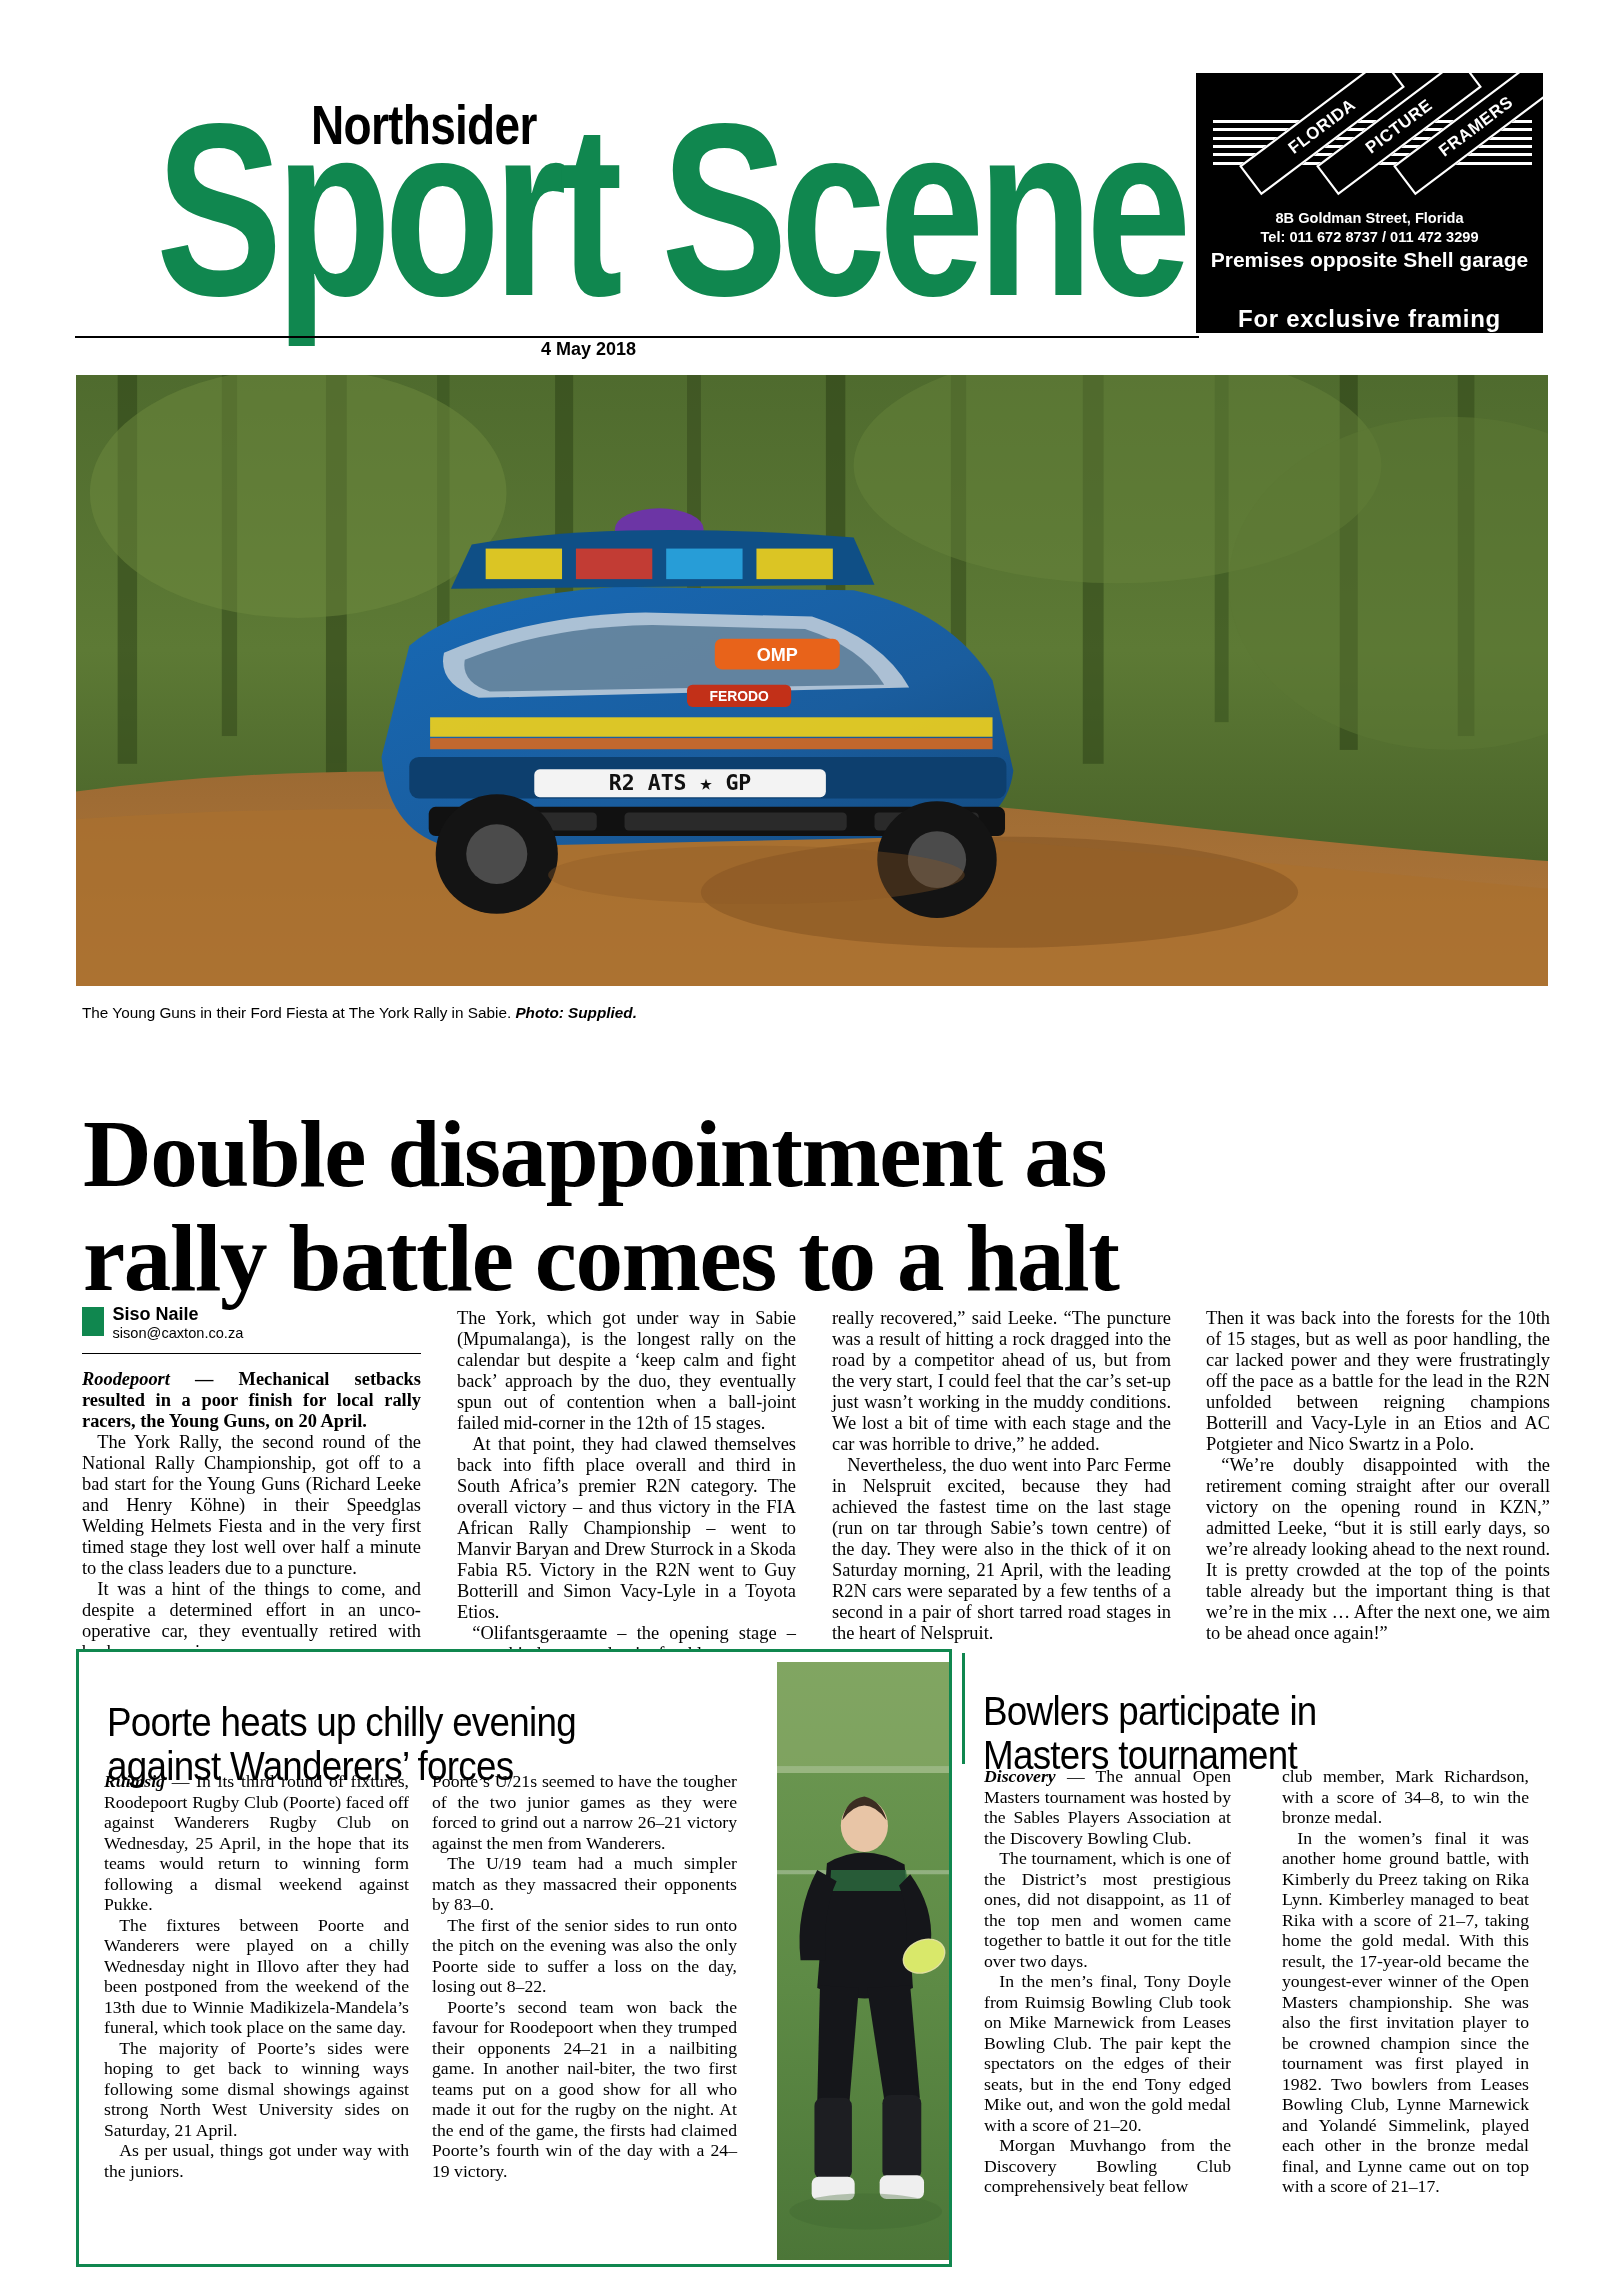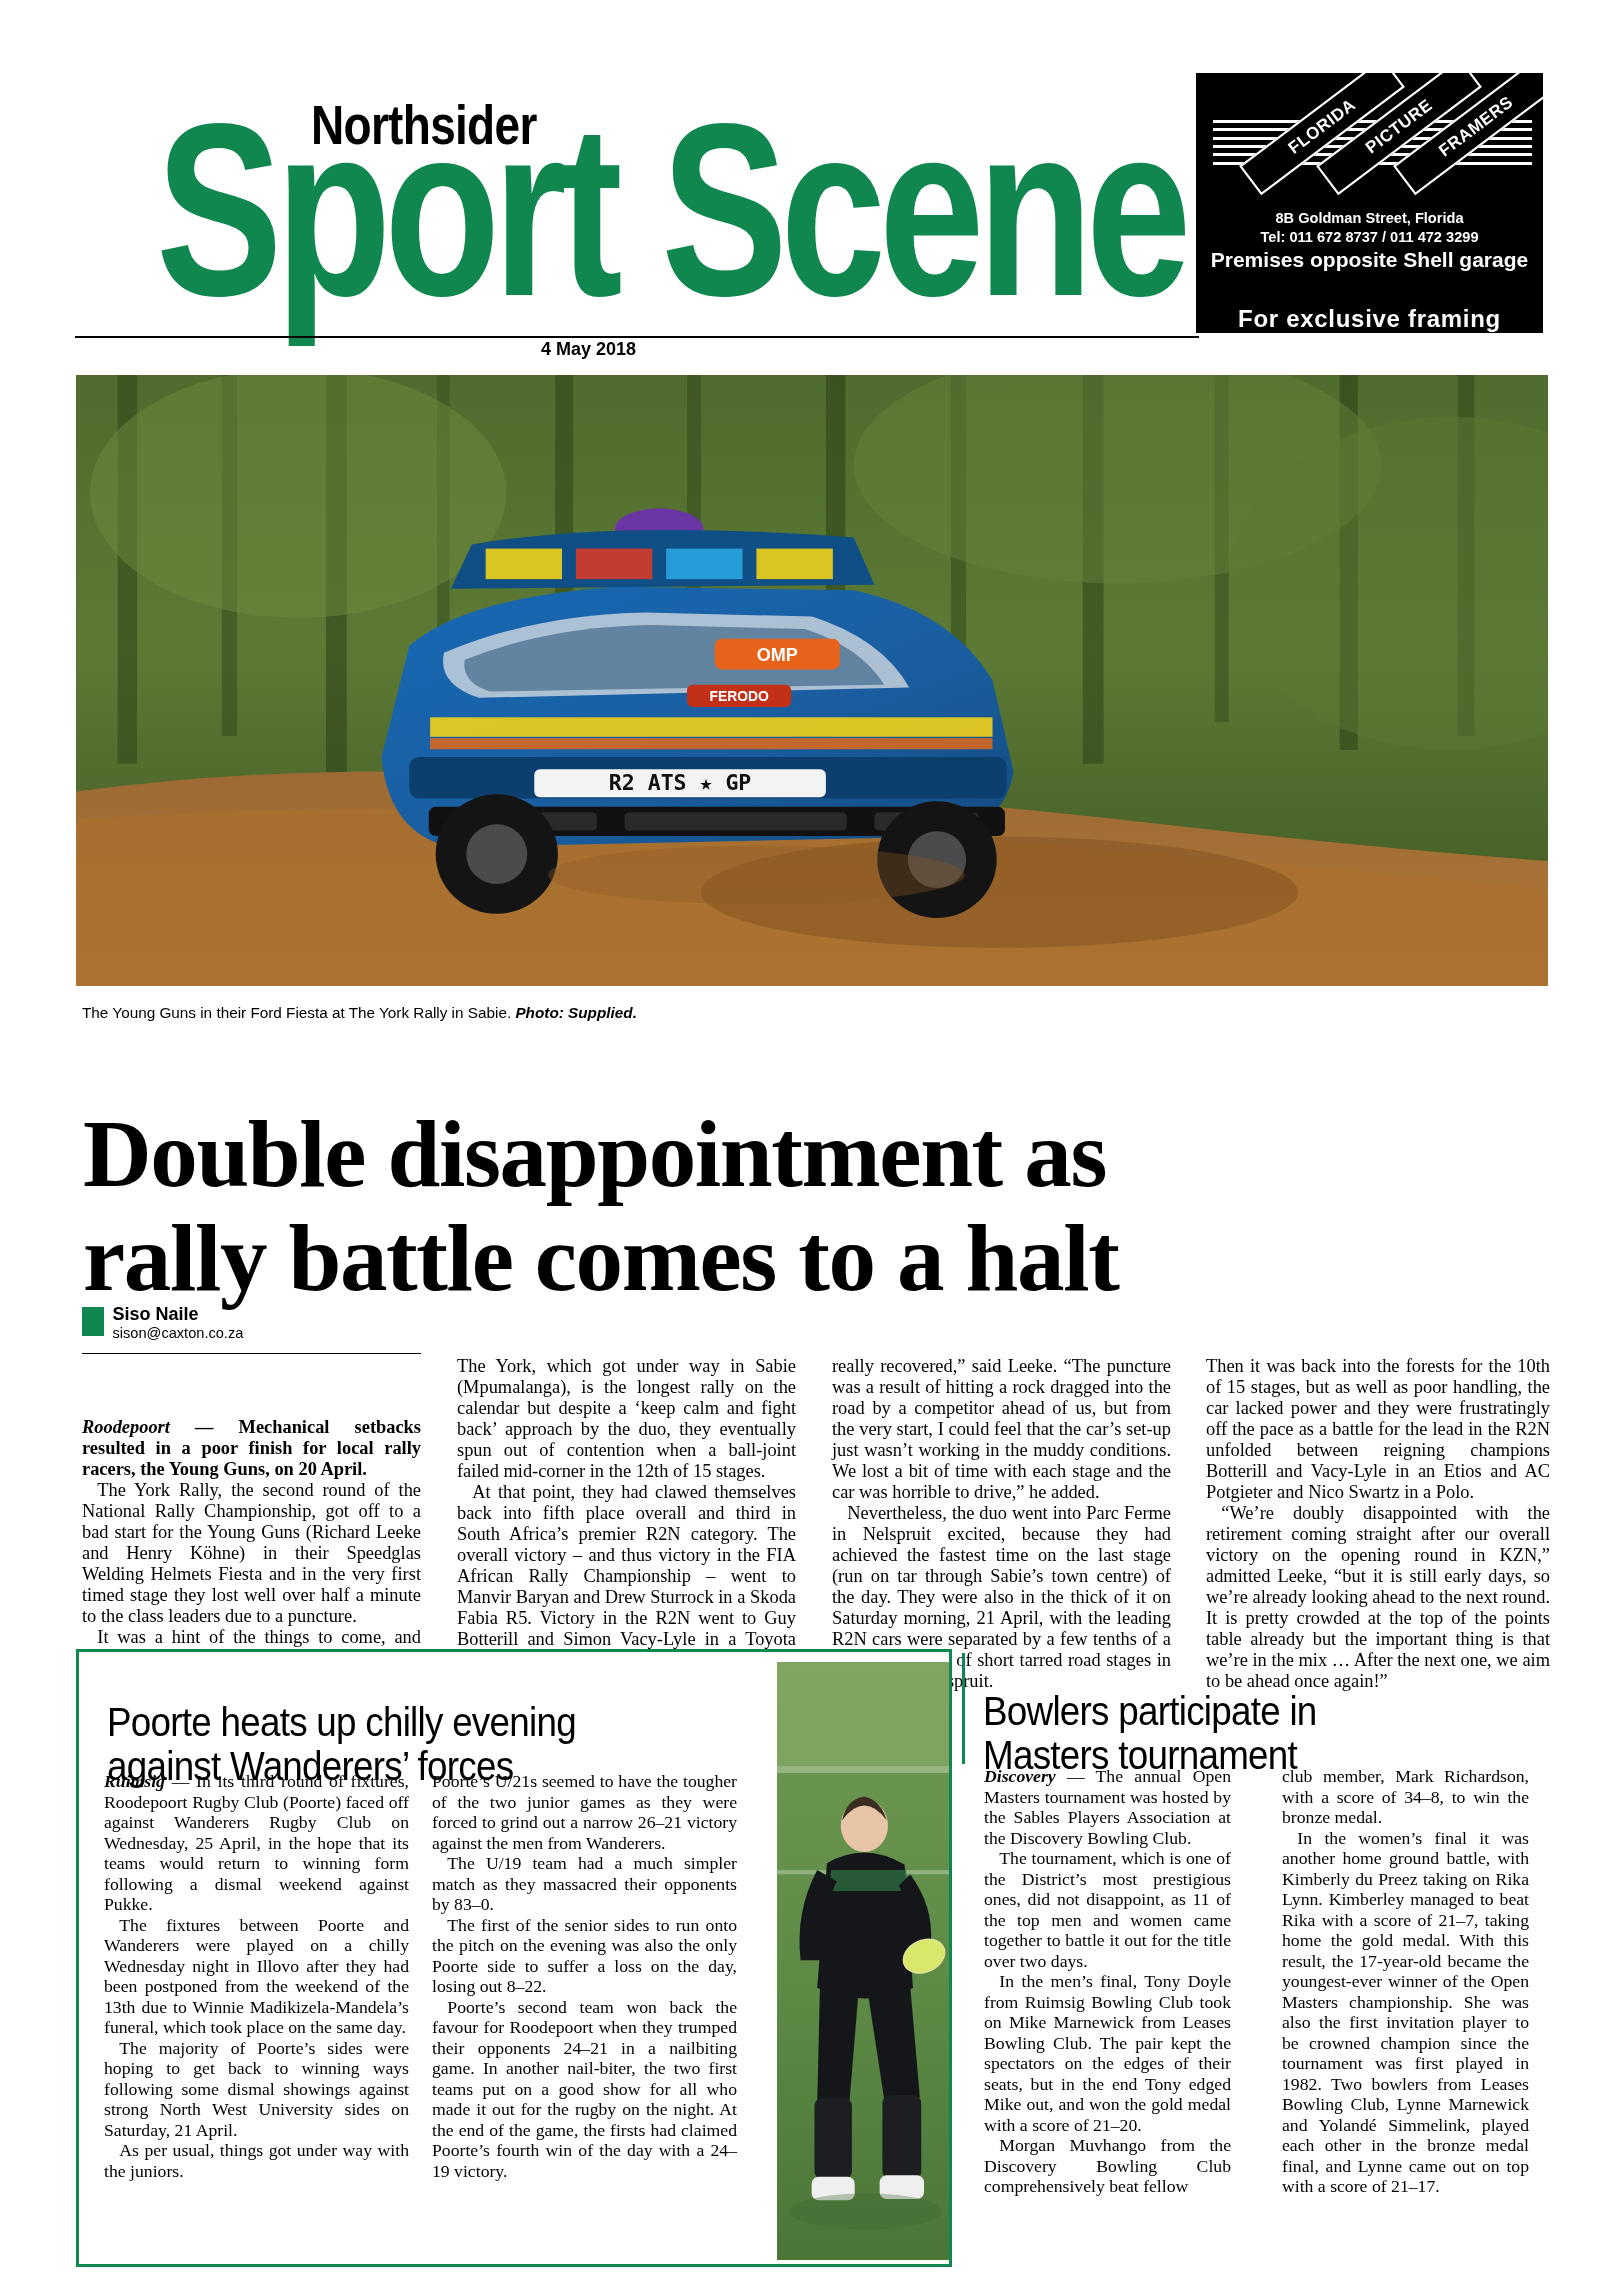--- a/index.html
+++ b/index.html
@@ -243,21 +243,21 @@
     position: absolute;
     top: 0;
     width: 339px;
     font-family: "Liberation Serif", serif;
     font-size: 18.4px;
     line-height: 21px;
     text-align: justify;
     color: #000;
   }
   .col p { margin: 0; text-indent: 15.3px; }
-  .col p.first { text-indent: 0; margin-top: 48px; }
+  .col p.first { text-indent: 0; }
   .col .lead { font-weight: bold; }
   .col .lead em { font-style: italic; }
   .c1 { left: 0px;    top: 61px; }
   .c2 { left: 375px;  top: 0px; }
   .c3 { left: 750px; top: 0px; }
   .c4 { left: 1124px; top: 0px; width: 344px; }
 
   
   .story-box-left {
     position: absolute;

